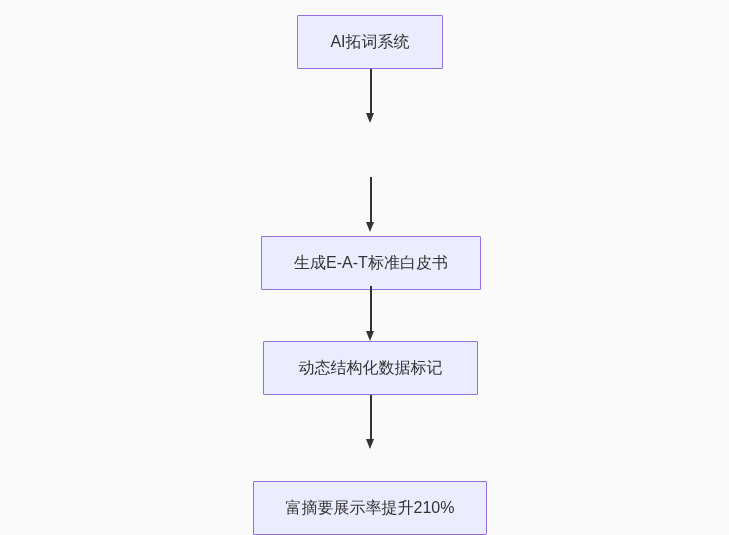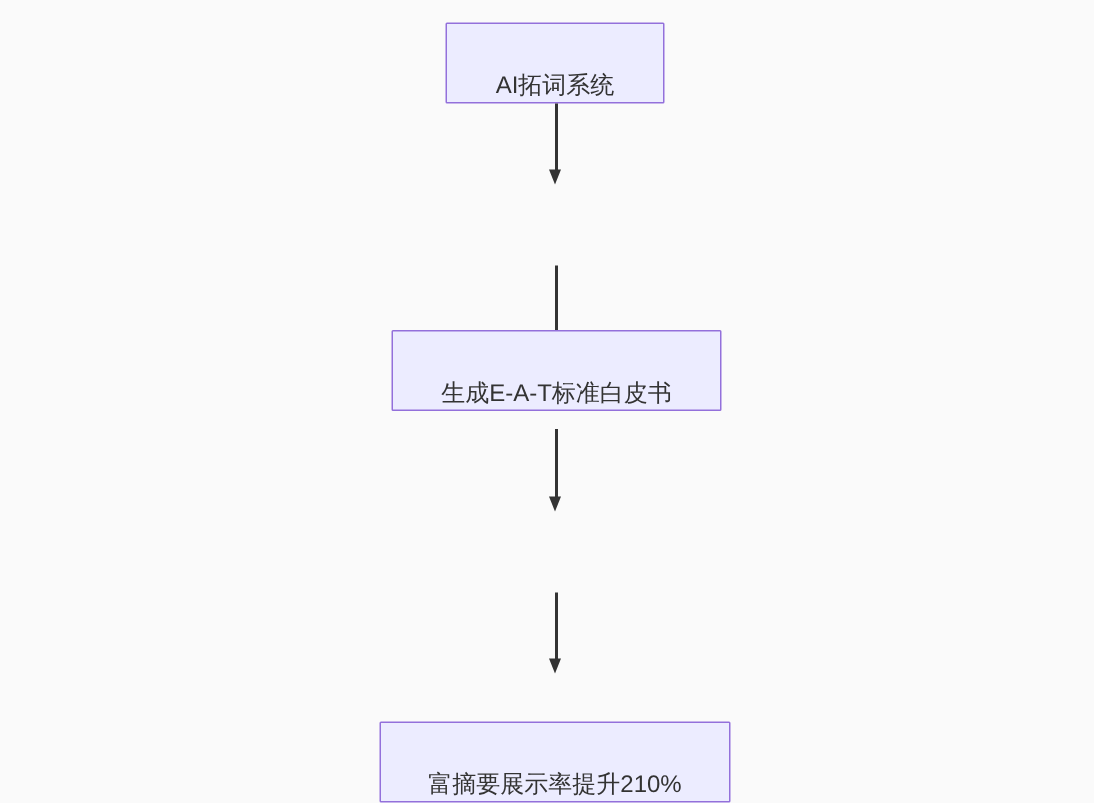--- a/index.html
+++ b/index.html
@@ -19,29 +19,29 @@
     height: 535px;
   }
   .node {
     position: absolute;
     height: 54px;
     background: #ececff;
     border: 1.5px solid #9370db;
     border-radius: 1px;
     box-sizing: border-box;
     display: flex;
-    align-items: flex-end;
+    align-items: center;
     justify-content: center;
     color: #333333;
     font-size: 16px;
     white-space: nowrap;
   }
   .node-1 { left: 297px; top: 15px;  width: 146px; }
   .node-2 { left: 274px; top: 123px; width: 193px; }
-  .node-3 { left: 261px; top: 220px; width: 220px; }
+  .node-3 { left: 261px; top: 236px; width: 220px; }
   .node-4 { left: 263px; top: 341px; width: 215px; }
   .node-5 { left: 253px; top: 449px; width: 234px; margin-top: 32px; }
 
   .edge {
     position: absolute;
     left: 365px;
     width: 11px;
   }
   .edge-1 { top: 69px;  height: 54px; }
   .edge-2 { top: 177px; height: 55px; }
@@ -89,20 +89,23 @@
 
   <div class="node node-3">
     <span>生成E-A-T标准白皮书</span>
   </div>
 
   <div class="edge edge-3">
     <span class="edge-line"></span>
     <span class="arrowhead"></span>
   </div>
 
+  <div class="node node-4">
+    <span>动态结构化数据标记</span>
+  </div>
 
   <div class="edge edge-4">
     <span class="edge-line"></span>
     <span class="arrowhead"></span>
   </div>
 
   <div class="node node-5">
     <span>富摘要展示率提升210%</span>
   </div>
 

